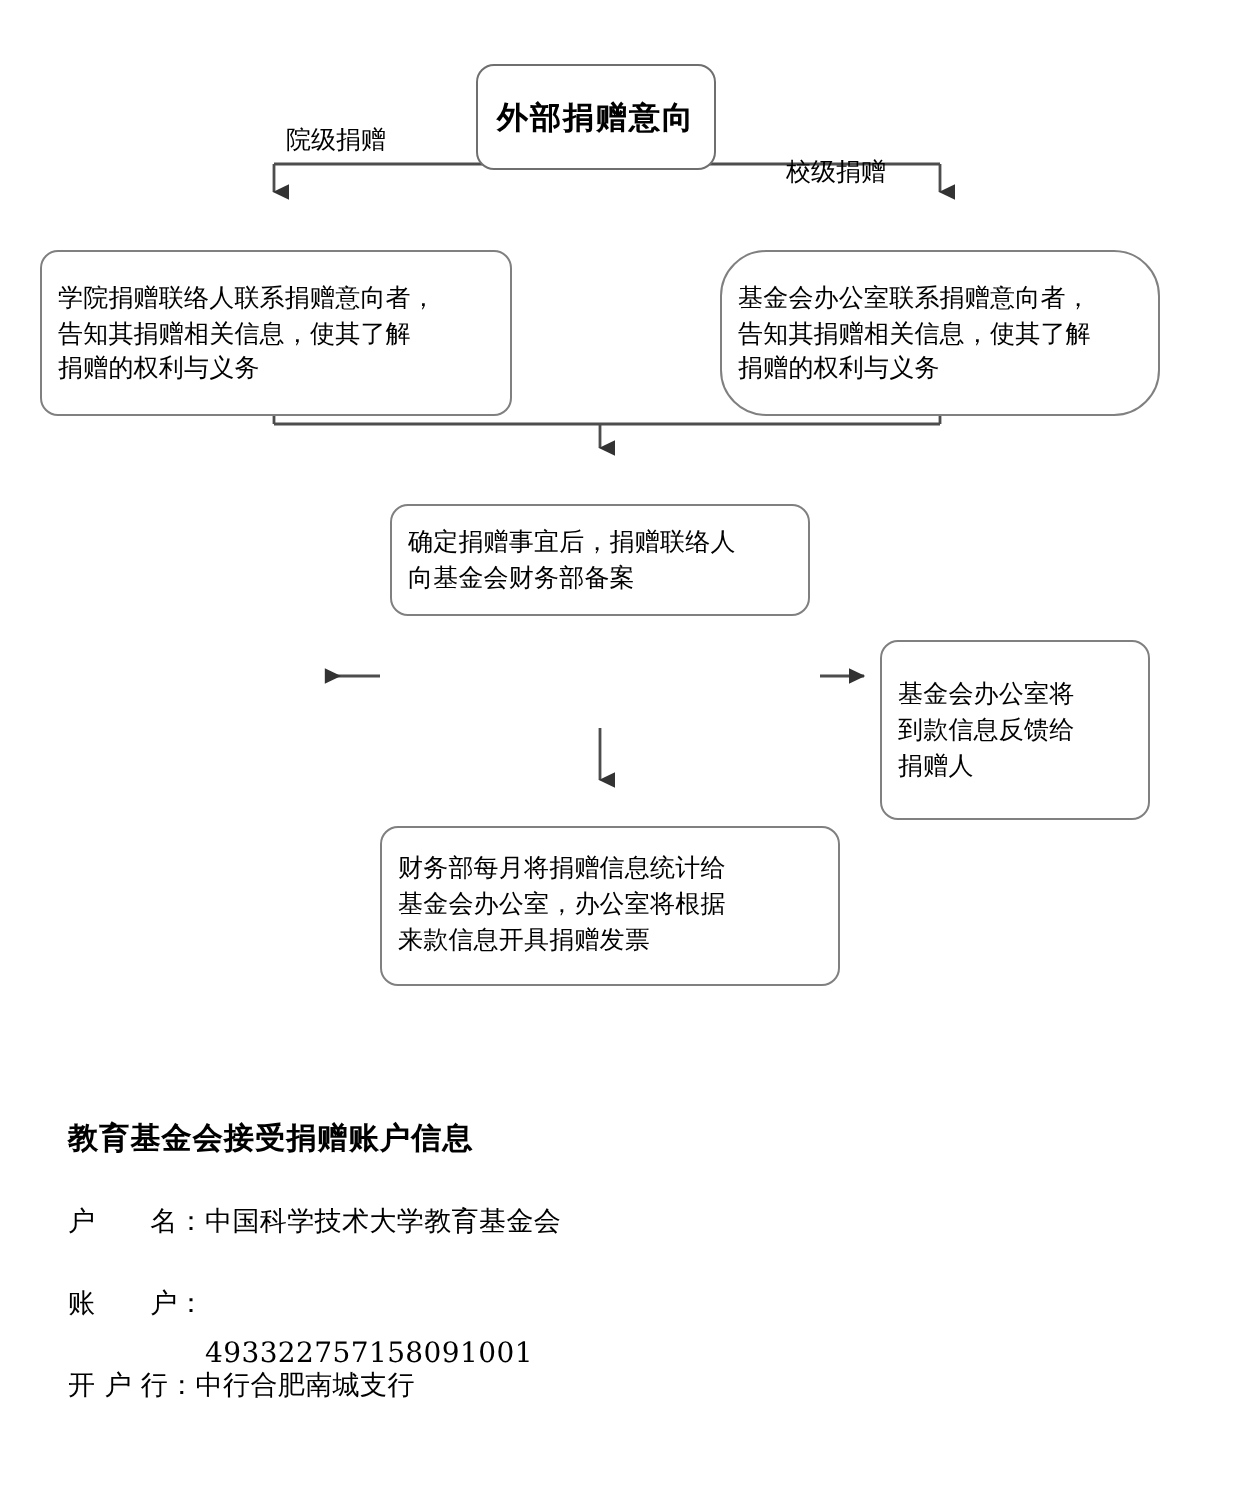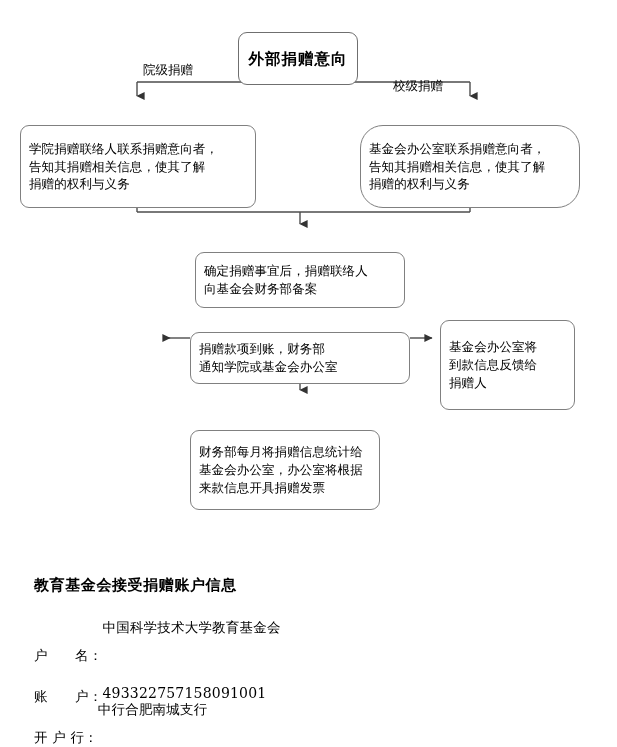--- a/index.html
+++ b/index.html
@@ -58,61 +58,60 @@
   }
 
   
   #node-start      { left: 238px; top: 12px;  width: 120px; height: 53px; }
   #node-college    { left: 20px;  top: 105px; width: 236px; height: 83px; }
   #node-foundation { left: 360px; top: 105px; width: 220px; height: 83px; border-radius: 23px; }
   #node-record     { left: 195px; top: 232px; width: 210px; height: 56px; }
   #node-received   { left: 190px; top: 312px; width: 220px; height: 52px; }
   #node-left-fb    { left: 30px;  top: 303px; width: 125px; height: 70px; }
   #node-right-fb   { left: 440px; top: 300px; width: 135px; height: 90px; }
-  #node-monthly    { left: 190px; top: 410px; width: 190px; height: 80px; }
+  #node-monthly    { left: 190px; top: 393px; width: 230px; height: 80px; font-family: Liberation Serif, serif; }
 
   .edge-label {
     position: absolute;
     font-size: 12.5px;
     line-height: 1;
     color: #000000;
     white-space: nowrap;
     z-index: 3;
   }
   #label-college-branch   { left: 143px; top: 64px; }
   #label-university-branch{ left: 393px; top: 64px; margin-top: 16px; }
 
   #account-block {
     position: absolute;
     left: 0;
     top: 560px;
     width: 617px;
   }
   #account-title {
-    margin: 16px 0 26px 34px;
+    margin: 0 0 26px 34px;
     font-size: 15px;
     font-weight: bold;
     font-family: "DejaVu Serif", "Liberation Serif", serif;
     letter-spacing: 0.6px;
     color: #000000;
   }
   .account-row {
     margin: 0 0 0 34px;
     height: 41px;
     display: flex;
     align-items: flex-start;
     font-size: 13.5px;
     line-height: 1;
     color: #000000;
   }
   .account-row .acct-label {
     display: inline-block;
     white-space: pre;
     letter-spacing: 0.2px;
-    margin-top: 28px;
   }
   .account-row .acct-value {
     display: inline-block;
     letter-spacing: 0.2px;
   }
   .account-row .acct-value.numeric {
     font-family: "DejaVu Serif", "Liberation Serif", serif;
     font-size: 14px;
     margin-top: 24px;
   }
@@ -175,24 +174,20 @@
     <span class="node-text">基金会办公室联系捐赠意向者，
 告知其捐赠相关信息，使其了解
 捐赠的权利与义务</span>
   </div>
 
   <div class="node" id="node-record">
     <span class="node-text">确定捐赠事宜后，捐赠联络人
 向基金会财务部备案</span>
   </div>
 
-  <div class="node" id="node-received">
-    <span class="node-text">捐赠款项到账，财务部
-通知学院或基金会办公室</span>
-  </div>
 
 
   <div class="node" id="node-right-fb">
     <span class="node-text">基金会办公室将
 到款信息反馈给
 捐赠人</span>
   </div>
 
   <div class="node" id="node-monthly">
     <span class="node-text">财务部每月将捐赠信息统计给

